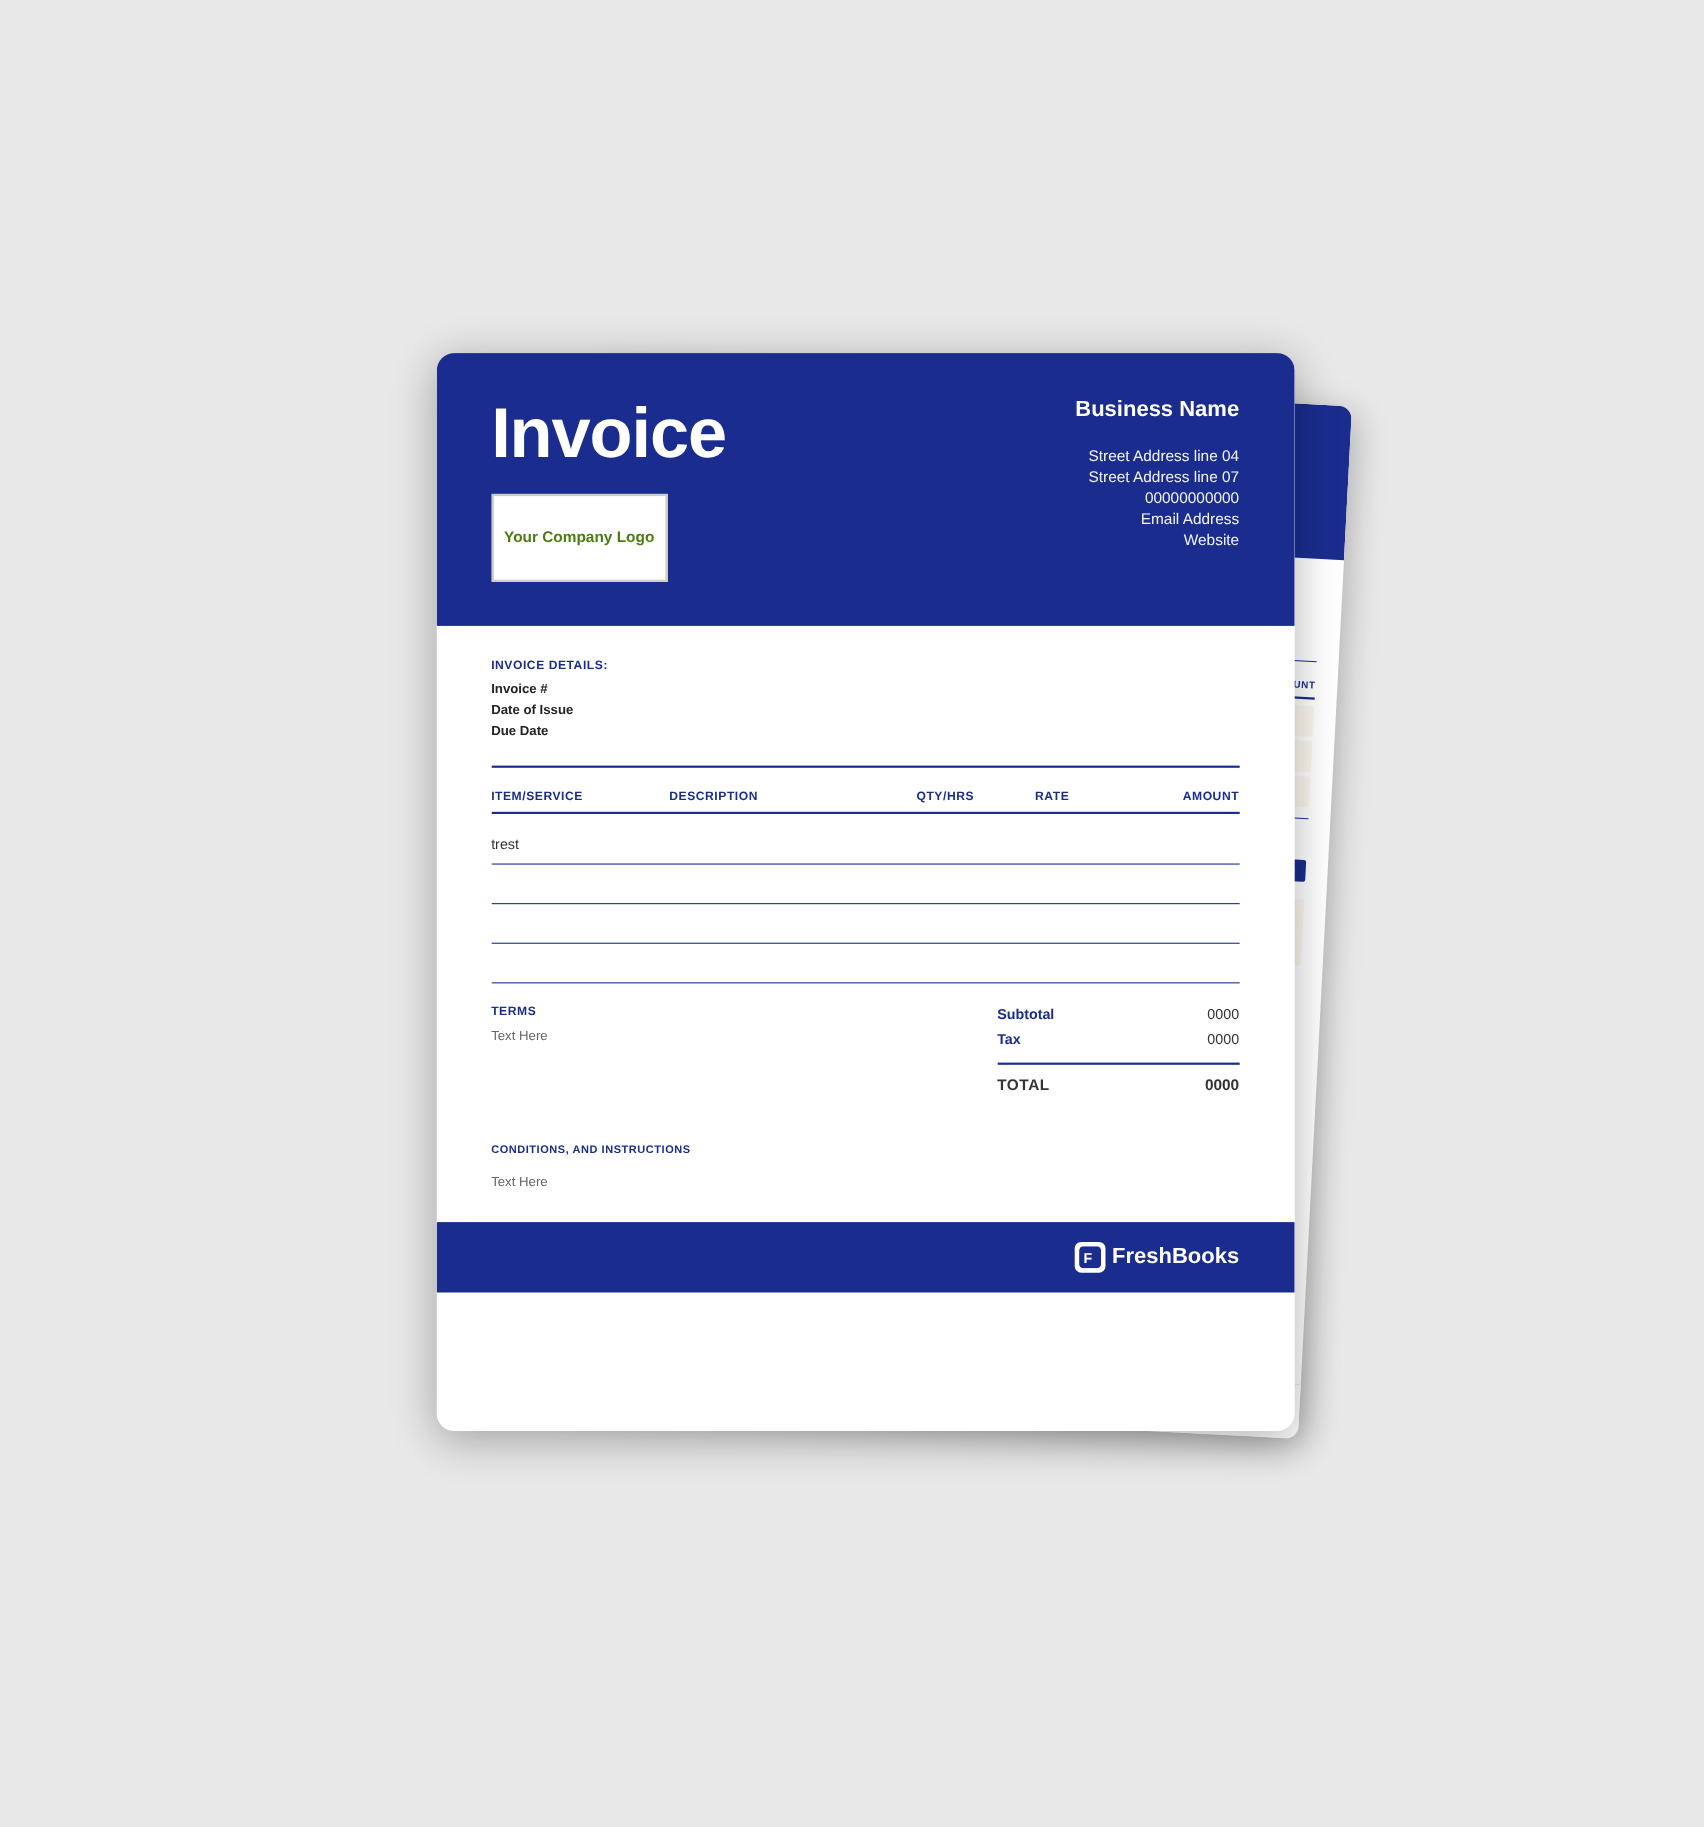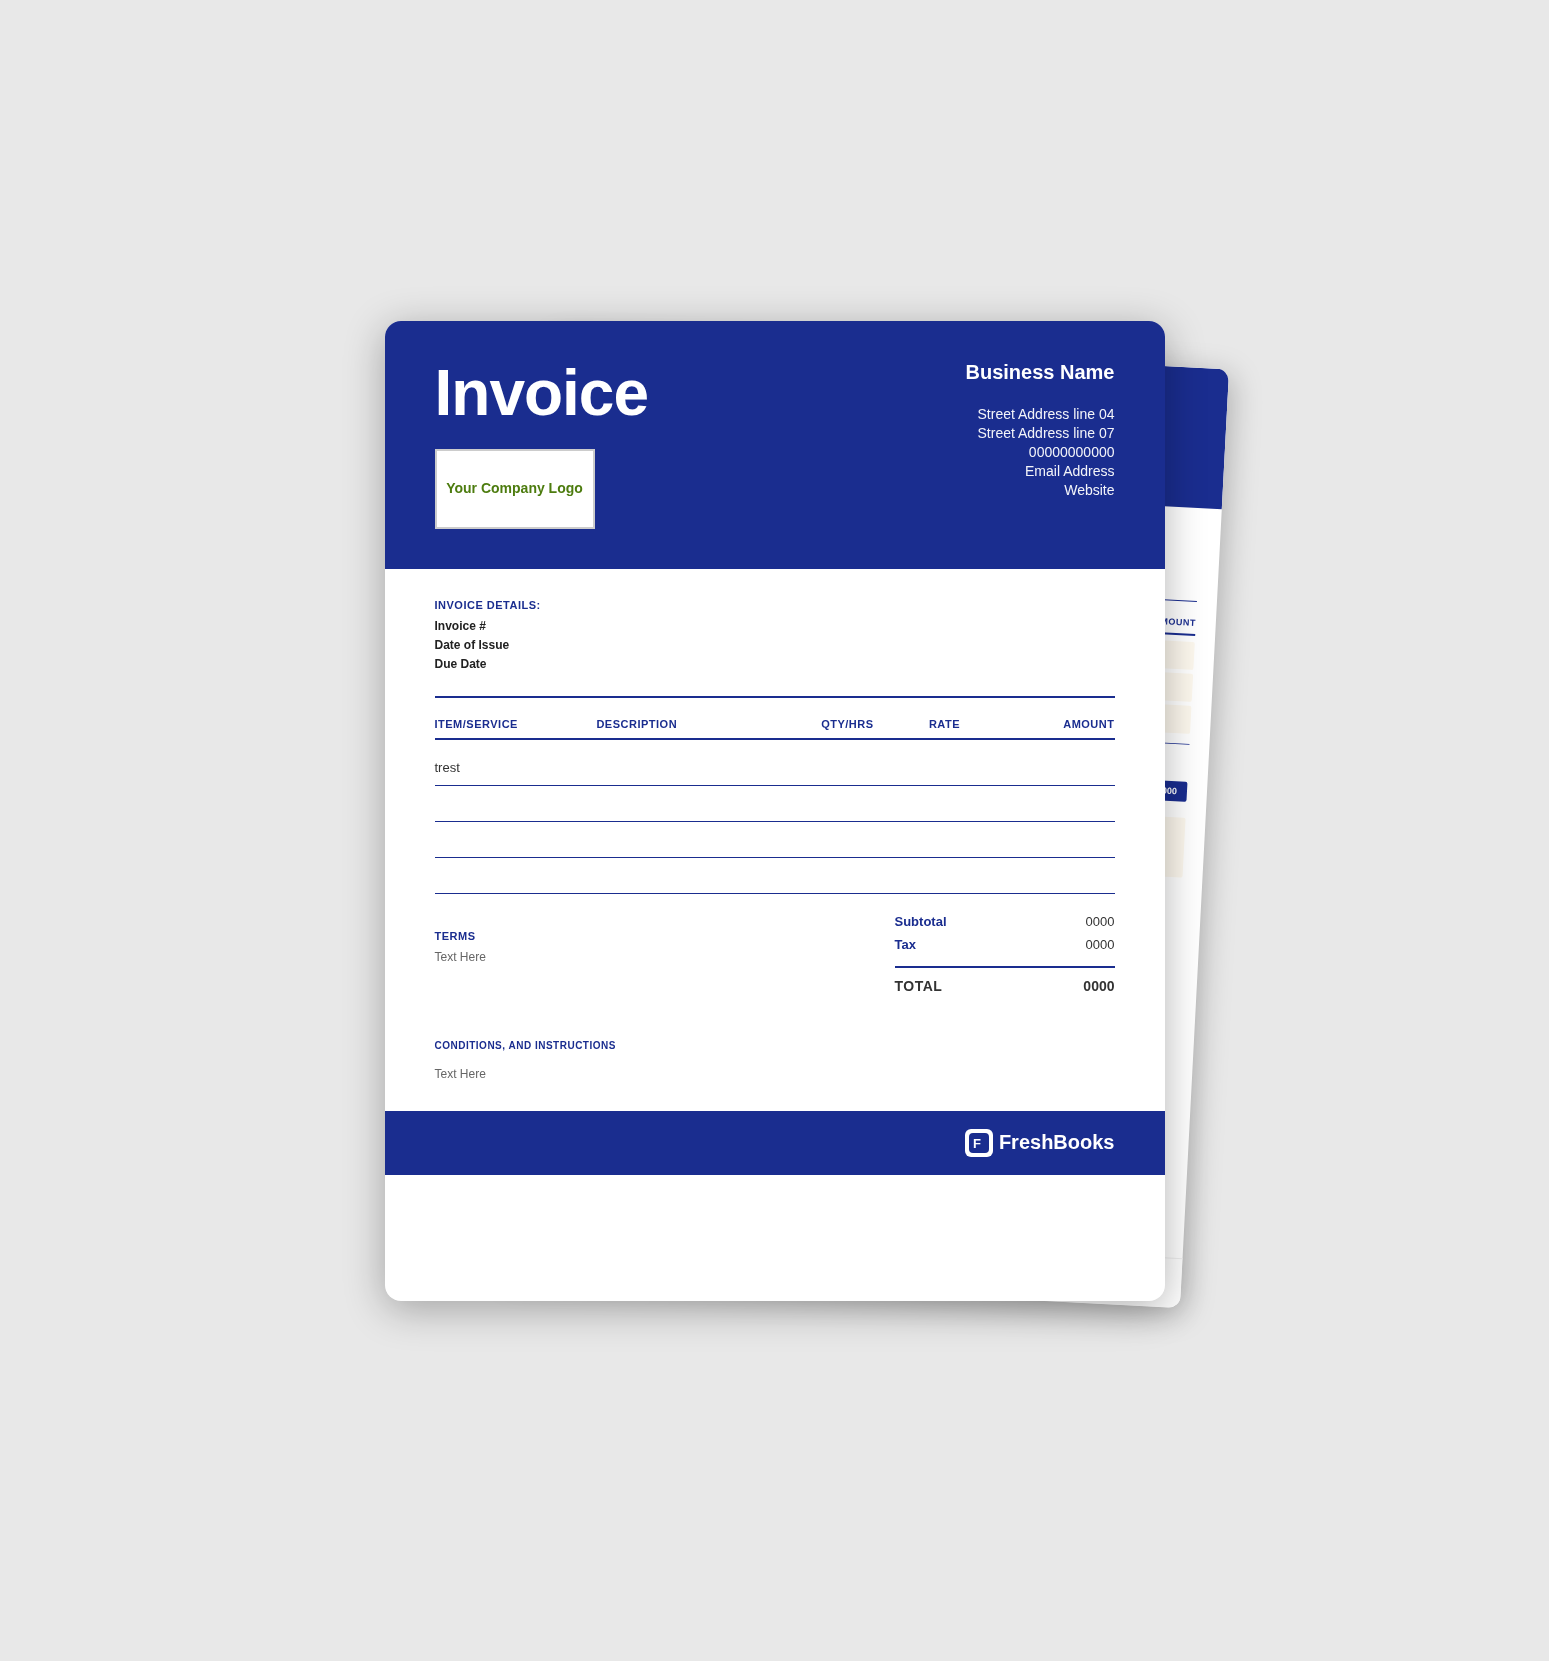--- a/index.html
+++ b/index.html
@@ -147,21 +147,21 @@
 
     .back-footer-website {
       font-size: 8px;
       color: #666;
     }
 
     
     .invoice-front {
       position: absolute;
       top: 0;
-      left: 0;
+      left: 12px;
       width: 780px;
       height: 980px;
       background: #fff;
       border-radius: 16px;
       box-shadow: 0 8px 40px rgba(0,0,0,0.3);
       overflow: hidden;
       z-index: 2;
     }
 
     
@@ -315,21 +315,20 @@
     .terms-section {
       flex: 1;
     }
 
     .terms-label {
       font-size: 11px;
       font-weight: 700;
       color: #1a2d8f;
       letter-spacing: 0.5px;
       margin-bottom: 8px;
-      margin-top: 16px;
     }
 
     .terms-text {
       font-size: 12px;
       color: #666;
     }
 
     .totals-section {
       flex: 1;
       display: flex;

